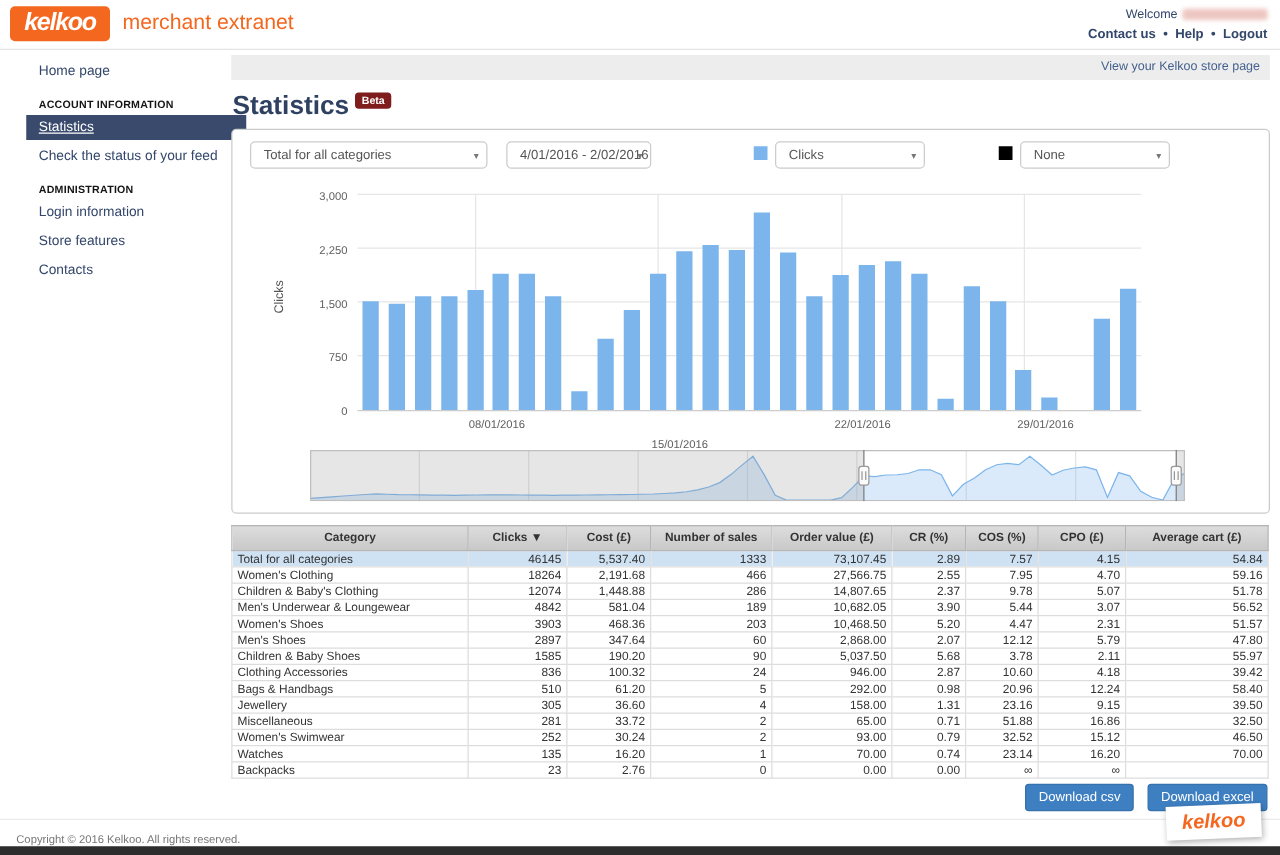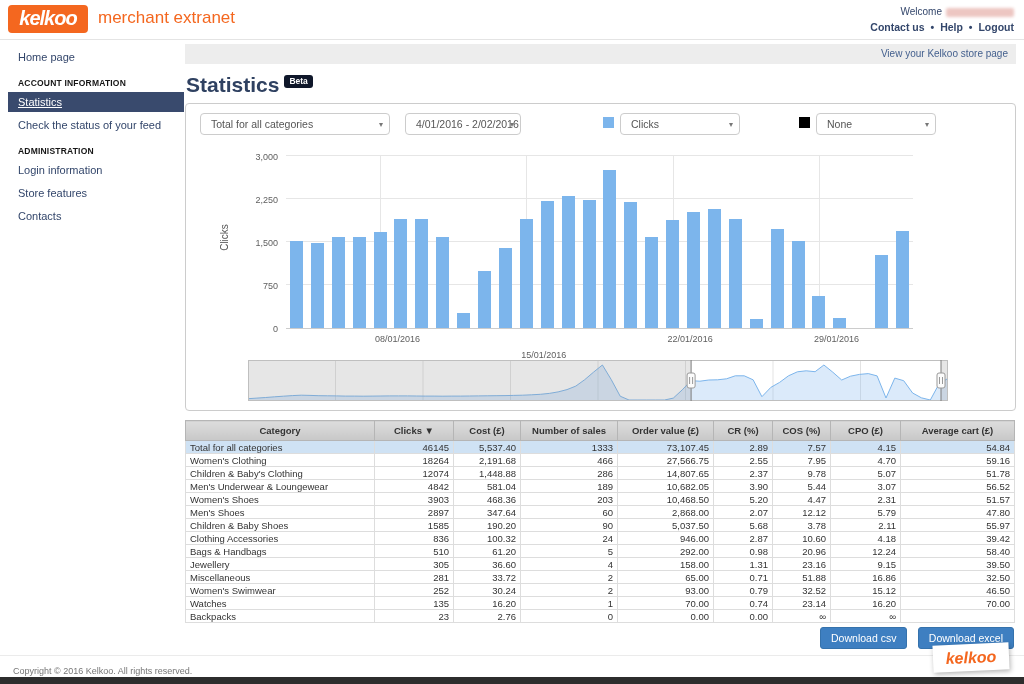--- a/index.html
+++ b/index.html
@@ -14,34 +14,34 @@
             text-align:center;line-height:27px;letter-spacing:-1px;}
   .brand-sub{position:absolute;left:98px;top:8px;color:#f4671f;font-size:17px;}
   .top-right{position:absolute;right:10px;top:6px;text-align:right;font-size:10px;color:#33466b;}
   .redacted{display:inline-block;width:68px;height:9px;background:#edc6c2;border-radius:2px;
             filter:blur(1.5px);vertical-align:middle;margin-left:4px;}
   .top-links{margin-top:4px;font-weight:bold;font-size:10.5px;}
   .top-links span.lnk{color:#33466b;cursor:pointer;}
   .top-links span.sep{color:#33466b;margin:0 3px;}
 
   
-  .sidebar{position:absolute;top:44px;left:0;width:184px;}
+  .sidebar{position:absolute;top:44px;left:0;width:184px;padding-left:13px;}
   .sb-item{padding:4px 0 4px 18px;font-size:11px;color:#33466b;cursor:pointer;margin:3px 0;}
   .sb-section{padding:8px 0 1px 18px;font-size:8.5px;font-weight:bold;color:#151515;
               letter-spacing:.2px;}
   .sb-item.selected{background:#394a6d;color:#fff;text-decoration:underline;
                     margin-left:8px;padding-left:10px;}
 
   
   .main{position:absolute;left:185px;top:44px;width:831px;}
   .store-bar{height:20px;background:#ededed;text-align:right;line-height:20px;
              padding-right:8px;font-size:10px;box-sizing:border-box;}
   .store-bar .store-link{color:#44608e;cursor:pointer;}
   h1.title{margin:9px 0 0 1px;font-size:21px;color:#2f4161;font-weight:bold;}
-  .beta{display:inline-block;background:#0f172a;color:#fff;font-size:8.5px;font-weight:bold;
+  .beta{display:inline-block;background:#7f1d1d;color:#fff;font-size:8.5px;font-weight:bold;
         padding:1px 5px 2px;border-radius:3px;vertical-align:super;margin-left:5px;}
 
   
   .panel{position:relative;margin-top:6px;width:829px;height:306px;border:1px solid #ccc;
          border-radius:4px;background:#fff;}
   .sel{position:absolute;height:20px;border:1px solid #ccc;border-radius:4px;font-size:10.5px;
        color:#555;line-height:20px;padding:0 20px 0 10px;background:#fff;cursor:pointer;
        white-space:nowrap;box-sizing:content-box;}
   .sel .arrow{position:absolute;right:6px;top:0;color:#777;font-size:8px;line-height:21px;}
   .swatch{position:absolute;width:11px;height:11px;}

